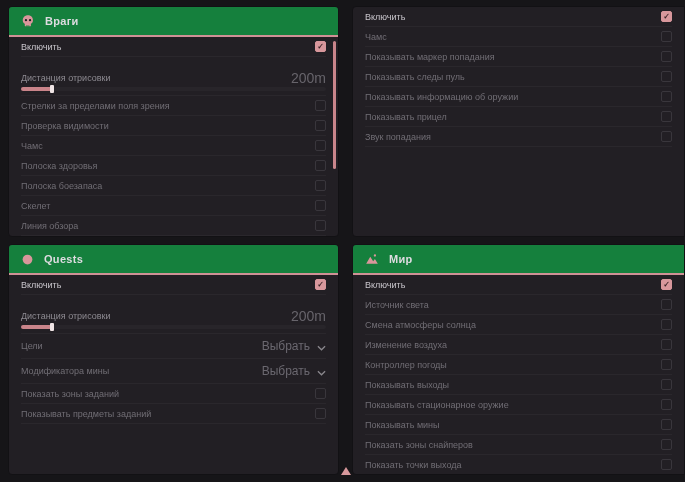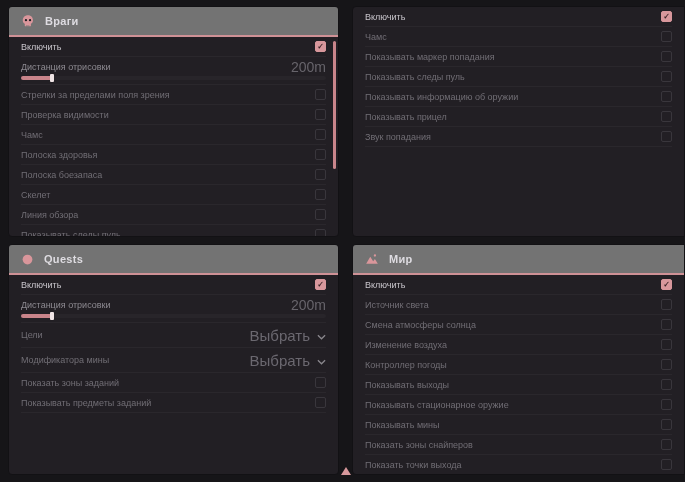--- a/index.html
+++ b/index.html
@@ -12,52 +12,52 @@
   .panel{
     position:absolute;background:#221f24;border:1px solid #121114;
     border-radius:4px;overflow:hidden;box-sizing:border-box;
   }
   #p0{left:8px;top:6px;width:331px;height:231px;}
   #p1{left:352px;top:6px;width:333px;height:231px;border-top-right-radius:0;border-bottom-right-radius:0;}
   #p2{left:8px;top:244px;width:331px;height:231px;}
   #p3{left:352px;top:244px;width:333px;height:231px;border-top-right-radius:0;border-bottom-right-radius:0;}
   .hdr{
     height:28px;display:flex;align-items:center;gap:10px;
-    padding:0 12px;background:#737373;border-bottom:2px solid #cf9196;
+    padding:0 12px;background:#15803d;border-bottom:2px solid #cf9196;
   }
   .hdr .title{
     font-size:11px;font-weight:bold;color:#dedce1;letter-spacing:.3px;
   }
   .hdr .icn{display:flex;align-items:center;}
   .body{padding:0 12px;position:relative;}
   .row{
     display:flex;align-items:center;justify-content:space-between;
     height:19px;border-bottom:1px solid #2a272c;
   }
   .row .lbl{font-size:9px;color:#716e75;}
   .row.em .lbl{color:#c9c6cc;}
   .cb{
     width:11px;height:11px;border-radius:2px;box-sizing:border-box;
     border:1px solid #39363c;display:flex;align-items:center;justify-content:center;
     font-size:8px;line-height:11px;color:#3a2326;flex:0 0 auto;
   }
   .cb.on{background:#d8979c;border-color:#d8979c;font-weight:bold;}
   .row.sliderrow{display:block;height:27px;border-bottom:1px solid #2a272c;}
-  .sl-top{display:flex;justify-content:space-between;align-items:center;height:16px;padding-top:2px;}
+  .sl-top{display:flex;justify-content:space-between;align-items:center;height:16px;padding-top:2px;margin-top:11px;}
   .sl-top .lbl{font-size:9px;color:#8d8a91;}
   .sl-top .val{font-size:14px;color:#67646b;}
   .sl-track{position:relative;height:4px;margin-top:1px;width:100%;background:#28252a;border-radius:2px;}
   .sl-fill{position:relative;height:4px;background:#c9848a;border-radius:2px;}
   .sl-handle{
     position:absolute;right:-2px;top:-2px;width:4px;height:8px;
     background:#efe4e5;border-radius:1px;
   }
   .row.selectrow{height:24px;}
   .sel{display:flex;align-items:center;gap:7px;}
-  .sel .sel-val{font-size:15px;color:#6b6870;}
+  .sel .sel-val{font-size:12px;color:#6b6870;}
   .scrollbar{
     position:absolute;right:2px;top:34px;width:3px;height:128px;
     background:#c9858b;border-radius:2px;
   }
   .cursor{
     position:absolute;left:341px;top:467px;width:0;height:0;
     border-left:5px solid transparent;border-right:5px solid transparent;
     border-bottom:8px solid #d8989c;
   }
 </style>

